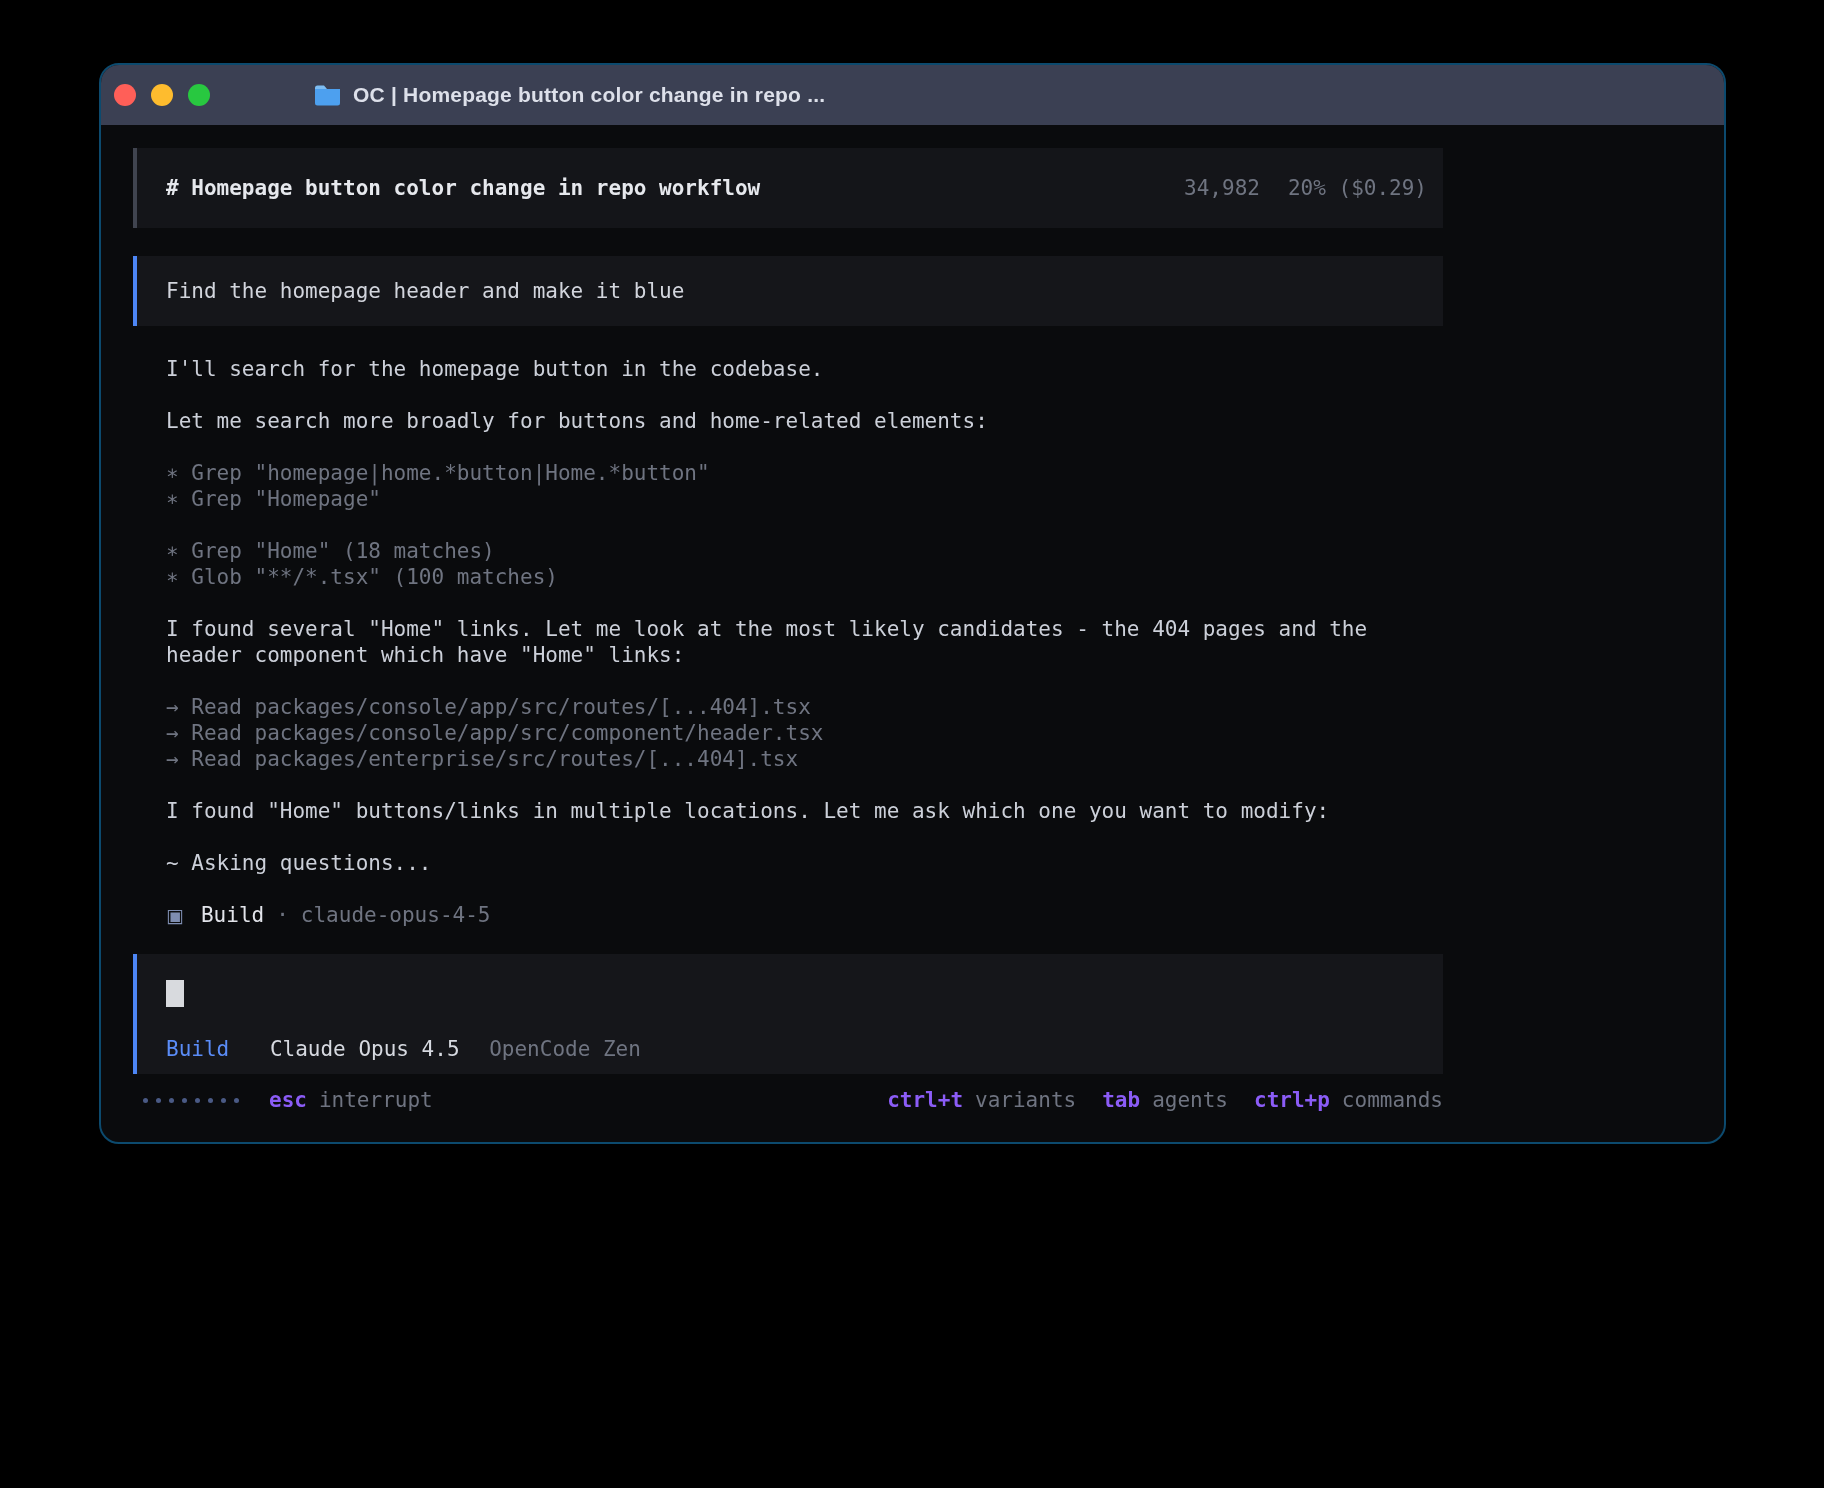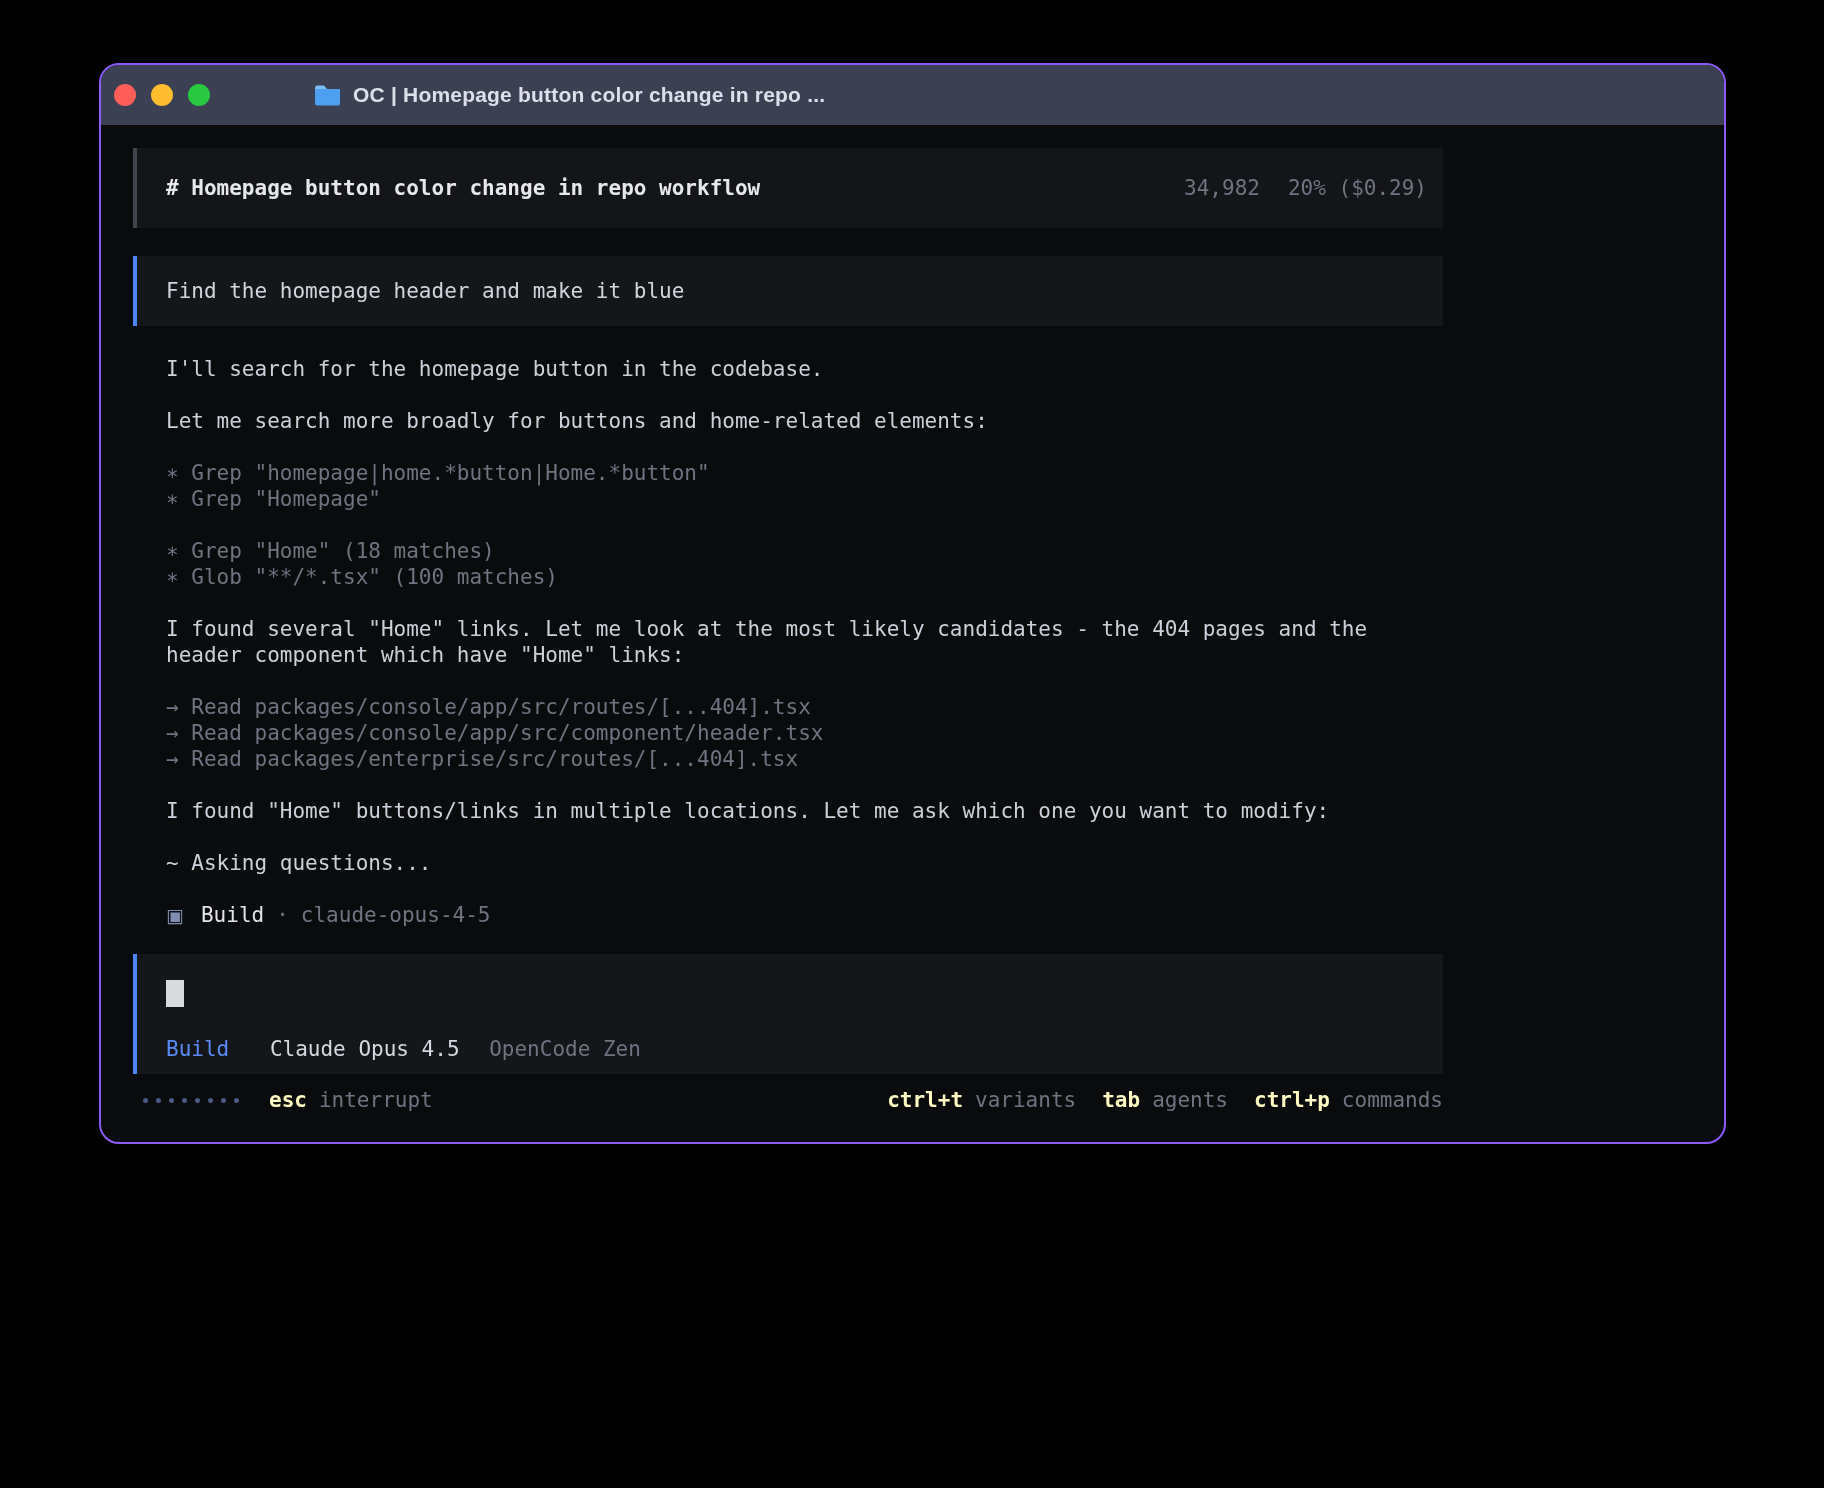--- a/index.html
+++ b/index.html
@@ -1,21 +1,21 @@
 <!DOCTYPE html>
 <html><head>
 <meta charset="utf-8">
 <style>
   * { margin:0; padding:0; box-sizing:border-box; }
   html,body { width:1824px; height:1488px; background:#000; overflow:hidden; }
   body { font-family:"DejaVu Sans Mono","Liberation Mono",monospace; font-size:21px; color:#ccd0d9; }
 
   .window {
     position:absolute; left:99px; top:63px; width:1627px; height:1081px;
-    background:#0a0b0d; border:2px solid #8b5cf6; border-radius:20px; overflow:hidden;
+    background:#0a0b0d; border:2px solid #0c4a6e; border-radius:20px; overflow:hidden;
   }
 
   .titlebar {
     height:60px; background:#3b4053; display:flex; align-items:center; padding:0 0 0 13px;
   }
   .traffic { display:flex; gap:15px; align-items:center; }
   .light { width:22px; height:22px; border-radius:50%; }
   .light.red { background:#ff5f58; }
   .light.yellow { background:#febc2e; }
   .light.green { background:#28c840; }
@@ -60,21 +60,21 @@
   .model-label { color:#d6d9e0; margin-right:17px; }
   .provider-label { color:#6f7481; }
 
   .footer {
     margin-top:13px; width:1310px; display:flex; justify-content:space-between;
     align-items:center; line-height:26px;
   }
   .footer-left { display:flex; align-items:center; }
   .spinner { display:flex; gap:8px; margin-left:10px; margin-right:30px; align-items:center; }
   .dot { width:5px; height:5px; border-radius:50%; background:#4a5a85; }
-  .key { font-weight:700; color:#fef9c3; }
+  .key { font-weight:700; color:#8b5cf6; }
   .footer-right { display:flex; gap:26px; }
   .hint { display:flex; gap:12px; }
   .footer-left .hint { gap:12px; }
 </style>
 </head>
 <body>
 
 <div class="window">
   <div class="titlebar">
     <div class="traffic">

